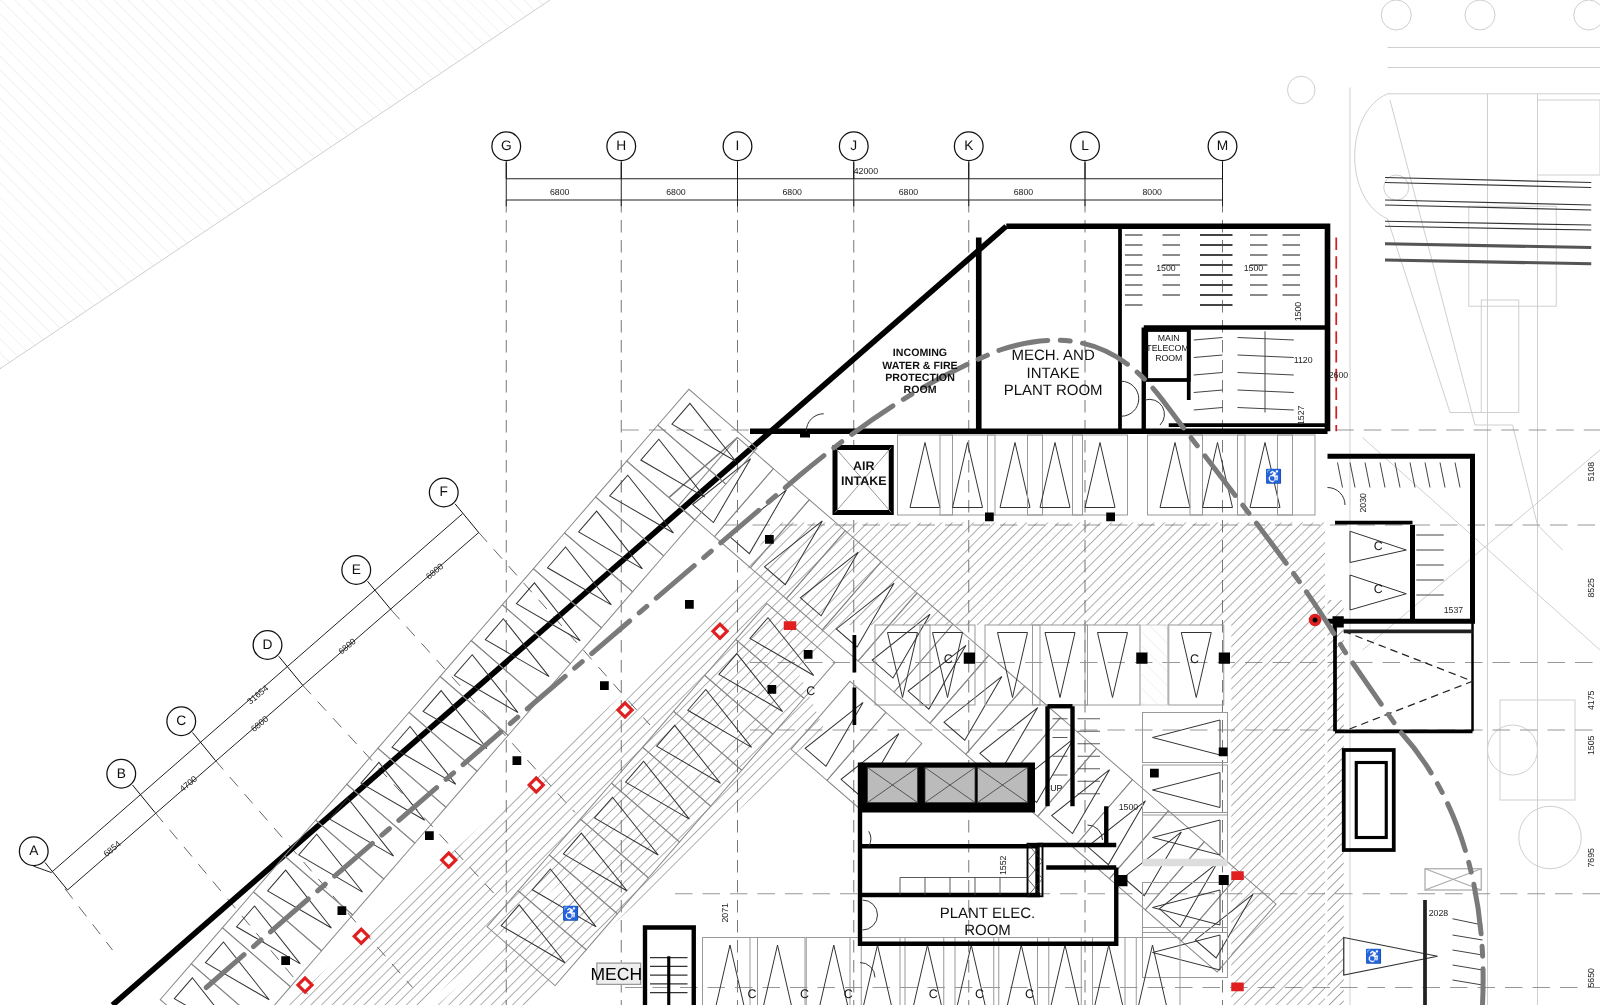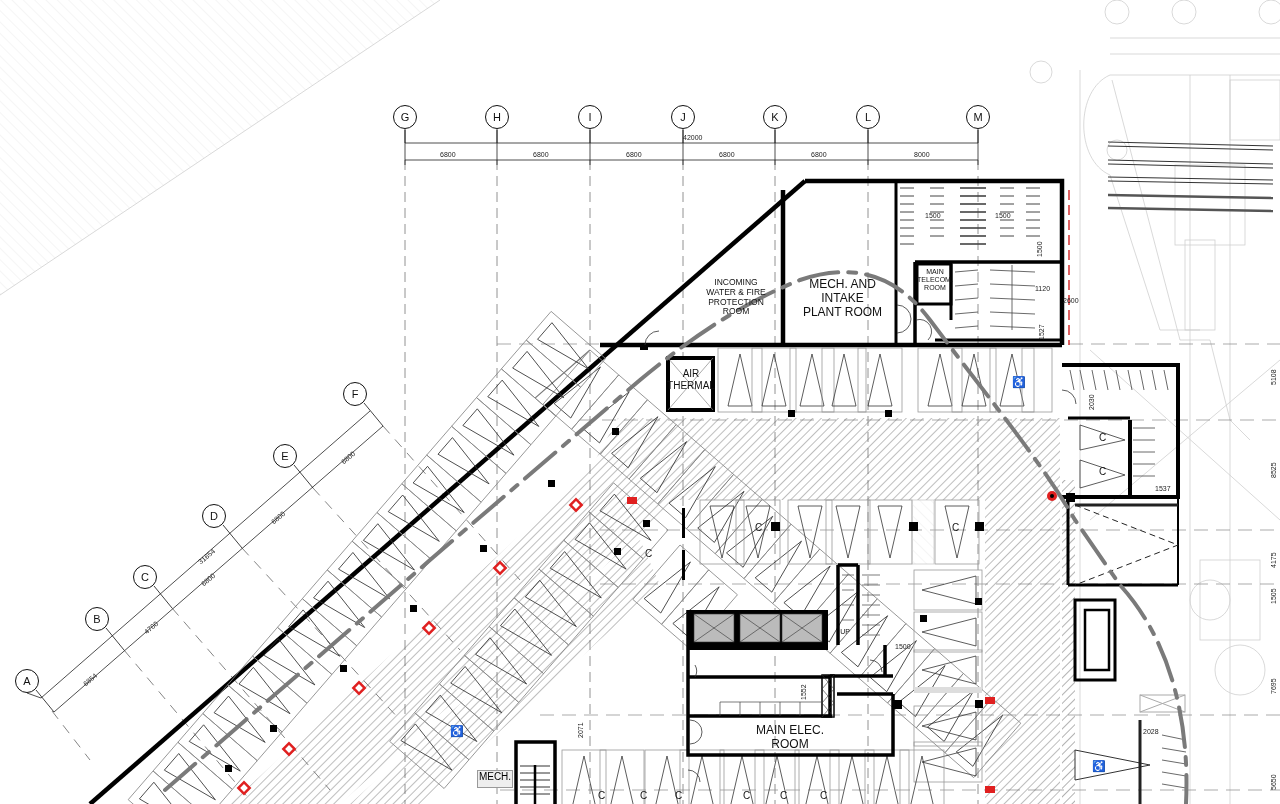--- a/index.html
+++ b/index.html
@@ -1,26 +1,26 @@
 <!DOCTYPE html>
 <html><head>
 <meta charset="utf-8">
 <style>
   html, body { margin: 0; padding: 0; background: #ffffff; }
   body { width: 1280px; height: 804px; overflow: hidden; position: relative; font-family: "Liberation Sans", sans-serif; }
   #plan { position: absolute; left: 0; top: 0; width: 1280px; height: 804px; }
   .lbl { position: absolute; font-family: "Liberation Sans", sans-serif; color: #111; text-align: center; line-height: 1.15; white-space: pre-line; pointer-events: none; }
   .room-lg { font-size: 12px; }
-  .room-sm { font-size: 8.5px; }
+  .room-sm { font-size: 8.5px; font-weight: bold; }
   .room-xs { font-size: 7px; }
   .dim { position: absolute; font-size: 7px; color: #222; font-family: "Liberation Sans", sans-serif; white-space: nowrap; }
   .dim.vert { transform: rotate(-90deg); transform-origin: left top; }
   .dim.diag { transform: rotate(-40deg); transform-origin: left top; }
   .grid-bubble { position: absolute; width: 24px; height: 24px; border: 1.4px solid #111; border-radius: 50%; background: #fff; font-size: 11px; display: flex; align-items: center; justify-content: center; box-sizing: border-box; color: #111; cursor: pointer; }
-  .mech-tag { position: absolute; left: 477px; top: 770px; width: 34px; height: 16px; border: 1px solid #999; background: #eee; font-size: 10px; display:flex; align-items:flex-start; justify-content:center; }
+  .mech-tag { position: absolute; left: 477px; top: 770px; width: 34px; height: 16px; border: 1px solid #999; background: #eee; font-size: 14px; display:flex; align-items:flex-start; justify-content:center; }
 </style>
 </head>
 <body>
 
 <svg id="plan" viewBox="0 0 1280 804" xmlns="http://www.w3.org/2000/svg">
   <defs>
     <pattern id="hatch" patternUnits="userSpaceOnUse" width="6" height="6" patternTransform="rotate(45)">
       <line x1="0" y1="0" x2="0" y2="6" stroke="#555" stroke-width="0.9"></line>
     </pattern>
     <pattern id="hatchLight" patternUnits="userSpaceOnUse" width="8" height="8" patternTransform="rotate(-45)">
@@ -548,22 +548,22 @@
 WATER &amp; FIRE
 PROTECTION
 ROOM</div>
 <div class="lbl room-lg" style="left:795px;top:278px;width:95px;">MECH. AND
 INTAKE
 PLANT ROOM</div>
 <div class="lbl room-xs" style="left:914px;top:268px;width:42px;">MAIN
 TELECOM.
 ROOM</div>
 <div class="lbl room-sm" style="left:667px;top:368px;width:48px;font-size:10px;background:transparent;">AIR
-THERMAL</div>
-<div class="lbl room-lg" style="left:730px;top:724px;width:120px;">MAIN ELEC.
+INTAKE</div>
+<div class="lbl room-lg" style="left:730px;top:724px;width:120px;">PLANT ELEC.
 ROOM</div>
 <div class="mech-tag">
     <span>MECH.</span>
   </div>
 <div class="lbl room-xs" style="left:836px;top:628px;width:18px;">UP</div>
 
 <div class="lbl" style="left:755px;top:522px;font-size:10px;">C</div>
 <div class="lbl" style="left:952px;top:522px;font-size:10px;">C</div>
 <div class="lbl" style="left:645px;top:548px;font-size:10px;">C</div>
 <div class="lbl" style="left:1099px;top:432px;font-size:10px;">C</div>

